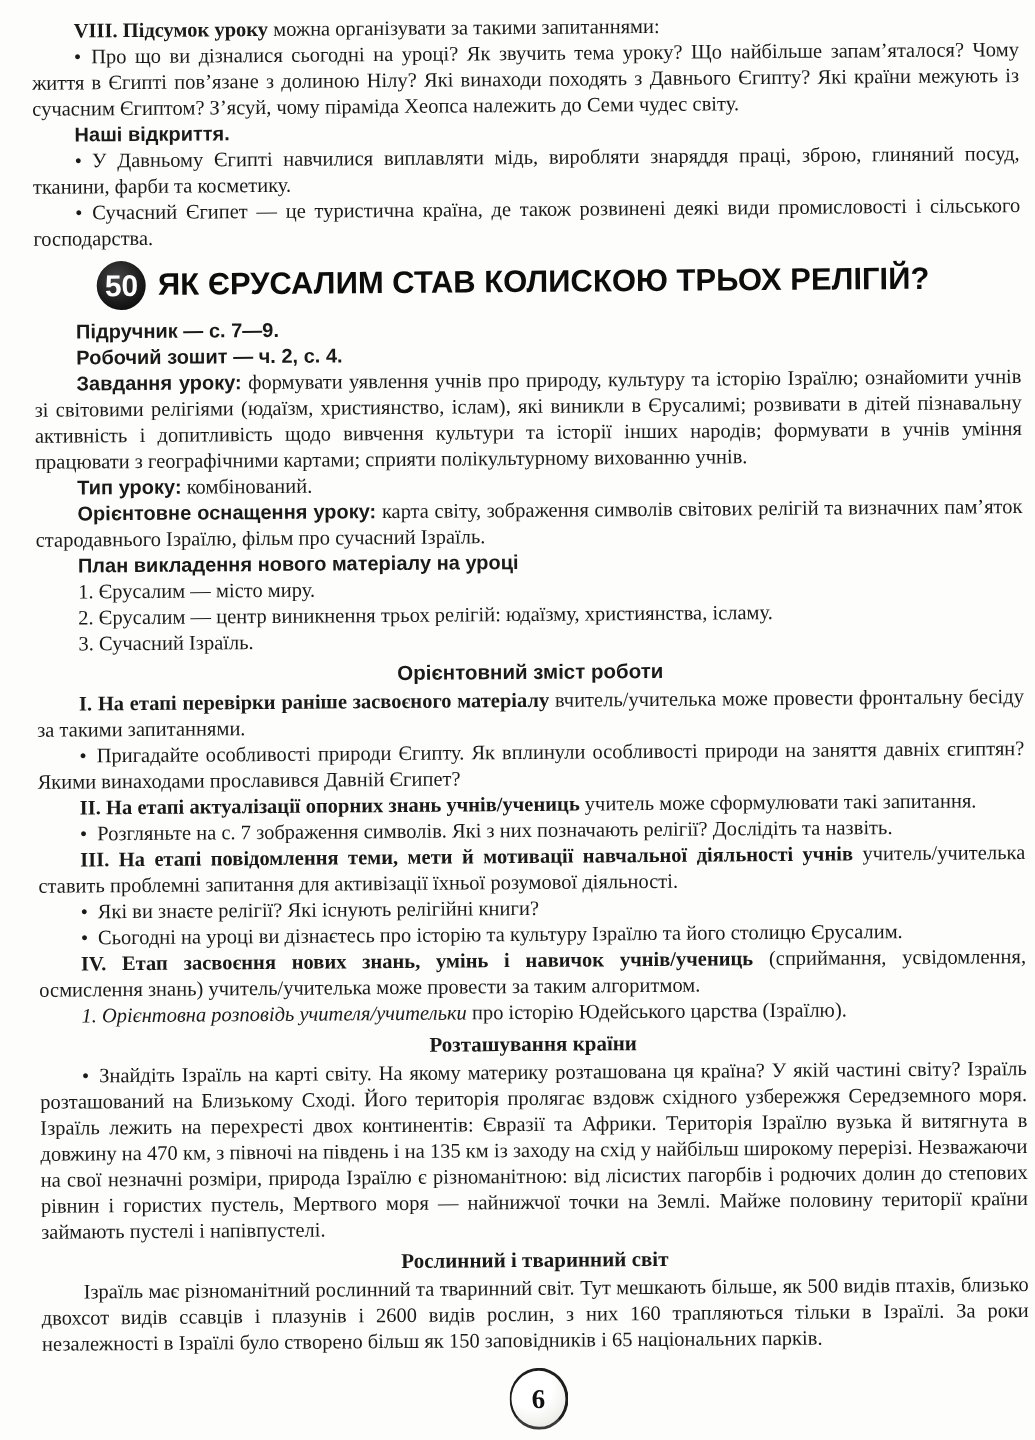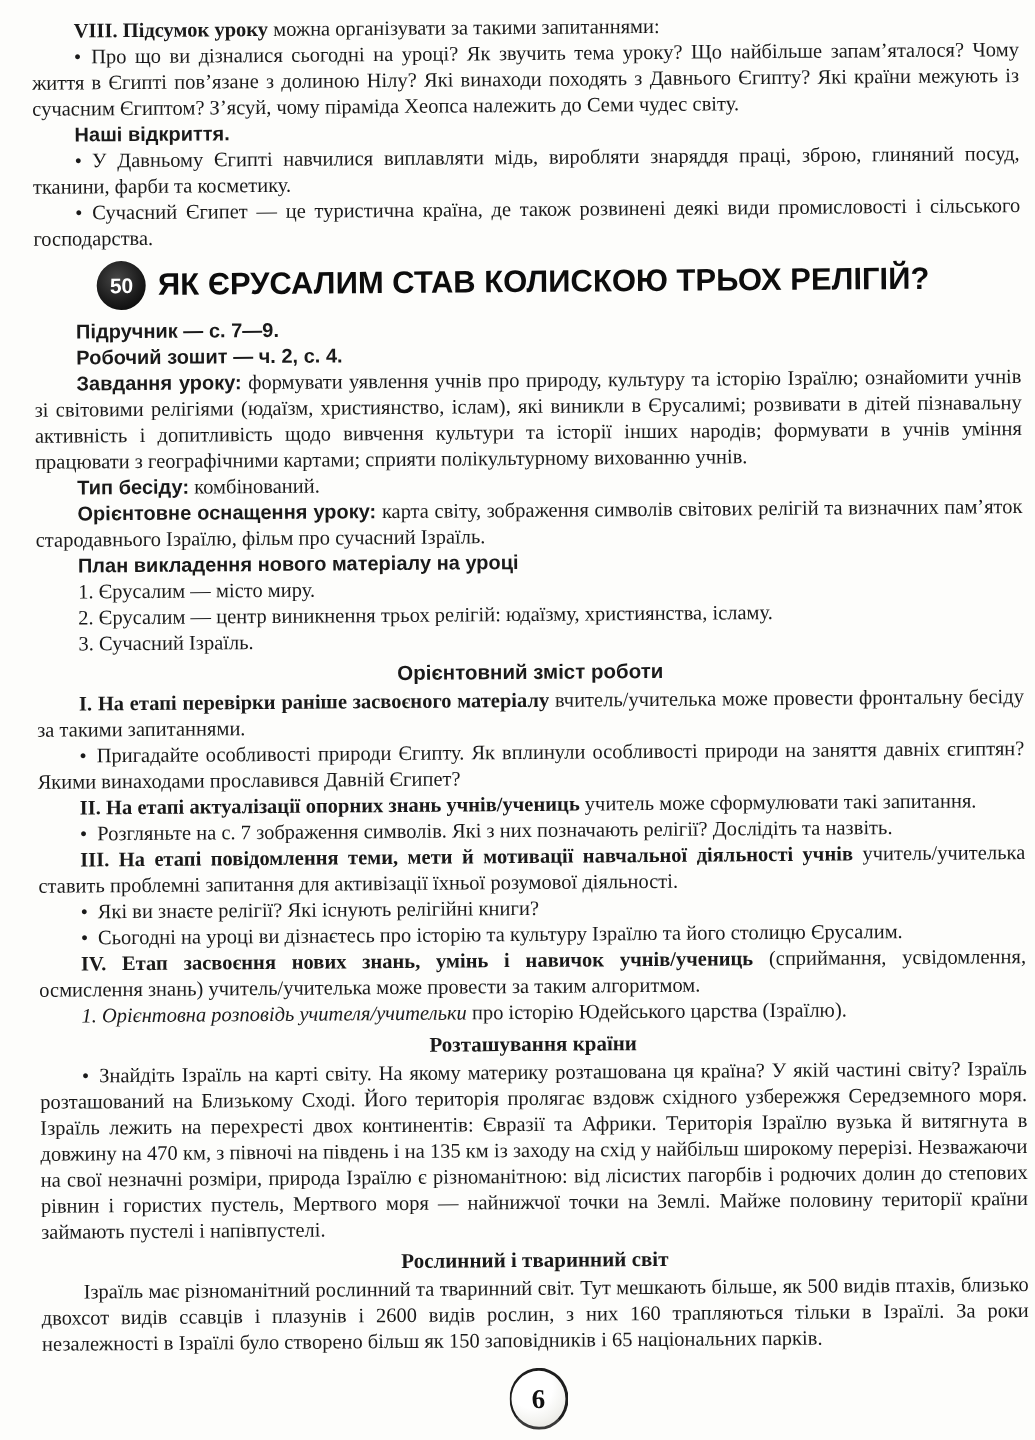--- a/index.html
+++ b/index.html
@@ -32,21 +32,21 @@
   .it{font-style:italic;}
   .marker{display:inline;padding-right:10px;}
   .title-row{
     display:flex;align-items:center;justify-content:center;
     gap:12px;margin:10px 28px 8px 0;text-indent:0;
   }
   .badge{
     flex:0 0 auto;width:49px;height:49px;border-radius:50%;
     background:radial-gradient(circle at 42% 36%,#474747 0%,#1c1c1c 55%,#000 100%);
     color:#fff;display:flex;align-items:center;justify-content:center;
-    font-family:"Liberation Sans",sans-serif;font-weight:bold;font-size:21px;
+    font-family:"Liberation Sans",sans-serif;font-weight:bold;font-size:30px;
   }
   .title{
     margin:0;font-family:"Liberation Sans",sans-serif;font-weight:bold;
     font-size:31px;line-height:1.1;color:#0d0d0d;white-space:nowrap;
   }
   .pagenum{
     position:absolute;top:1368px;left:503px;
     width:54px;height:56px;border-radius:50%;
     border:3px solid #1e1e1e;border-left-width:2px;border-bottom-color:#3a3a3a;
     background:radial-gradient(circle at 38% 30%,#ffffff 40%,#f3f3f0 65%,#dddcd6 100%);
@@ -73,21 +73,21 @@
     <div class="title-row">
       <span class="badge">50</span>
       <h1 class="title">ЯК ЄРУСАЛИМ СТАВ КОЛИСКОЮ ТРЬОХ РЕЛІГІЙ?</h1>
     </div>
 
     <p class="hs">Підручник — с. 7—9.</p>
     <p class="hs">Робочий зошит — ч. 2, с. 4.</p>
 
     <p class="p"><b class="sansb">Завдання уроку:</b><span> формувати уявлення учнів про природу, культуру та історію Ізраїлю; ознайомити учнів зі світовими релігіями (юдаїзм, християнство, іслам), які виникли в Єрусалимі; розвивати в дітей пізнавальну активність і допитливість щодо вивчення культури та історії інших народів; формувати в учнів уміння працювати з географічними картами; сприяти полікультурному вихованню учнів.</span></p>
 
-    <p class="p"><b class="sansb">Тип бесіду:</b><span> комбінований.</span></p>
+    <p class="p"><b class="sansb">Тип уроку:</b><span> комбінований.</span></p>
 
     <p class="p"><b class="sansb">Орієнтовне оснащення уроку:</b><span> карта світу, зображення символів світових релігій та визначних пам’яток стародавнього Ізраїлю, фільм про сучасний Ізраїль.</span></p>
 
     <p class="hs">План викладення нового матеріалу на уроці</p>
 
     <p class="p">1. Єрусалим — місто миру.</p>
     <p class="p">2. Єрусалим — центр виникнення трьох релігій: юдаїзму, християнства, ісламу.</p>
     <p class="p">3. Сучасний Ізраїль.</p>
 
     <p class="hc sans">Орієнтовний зміст роботи</p>

